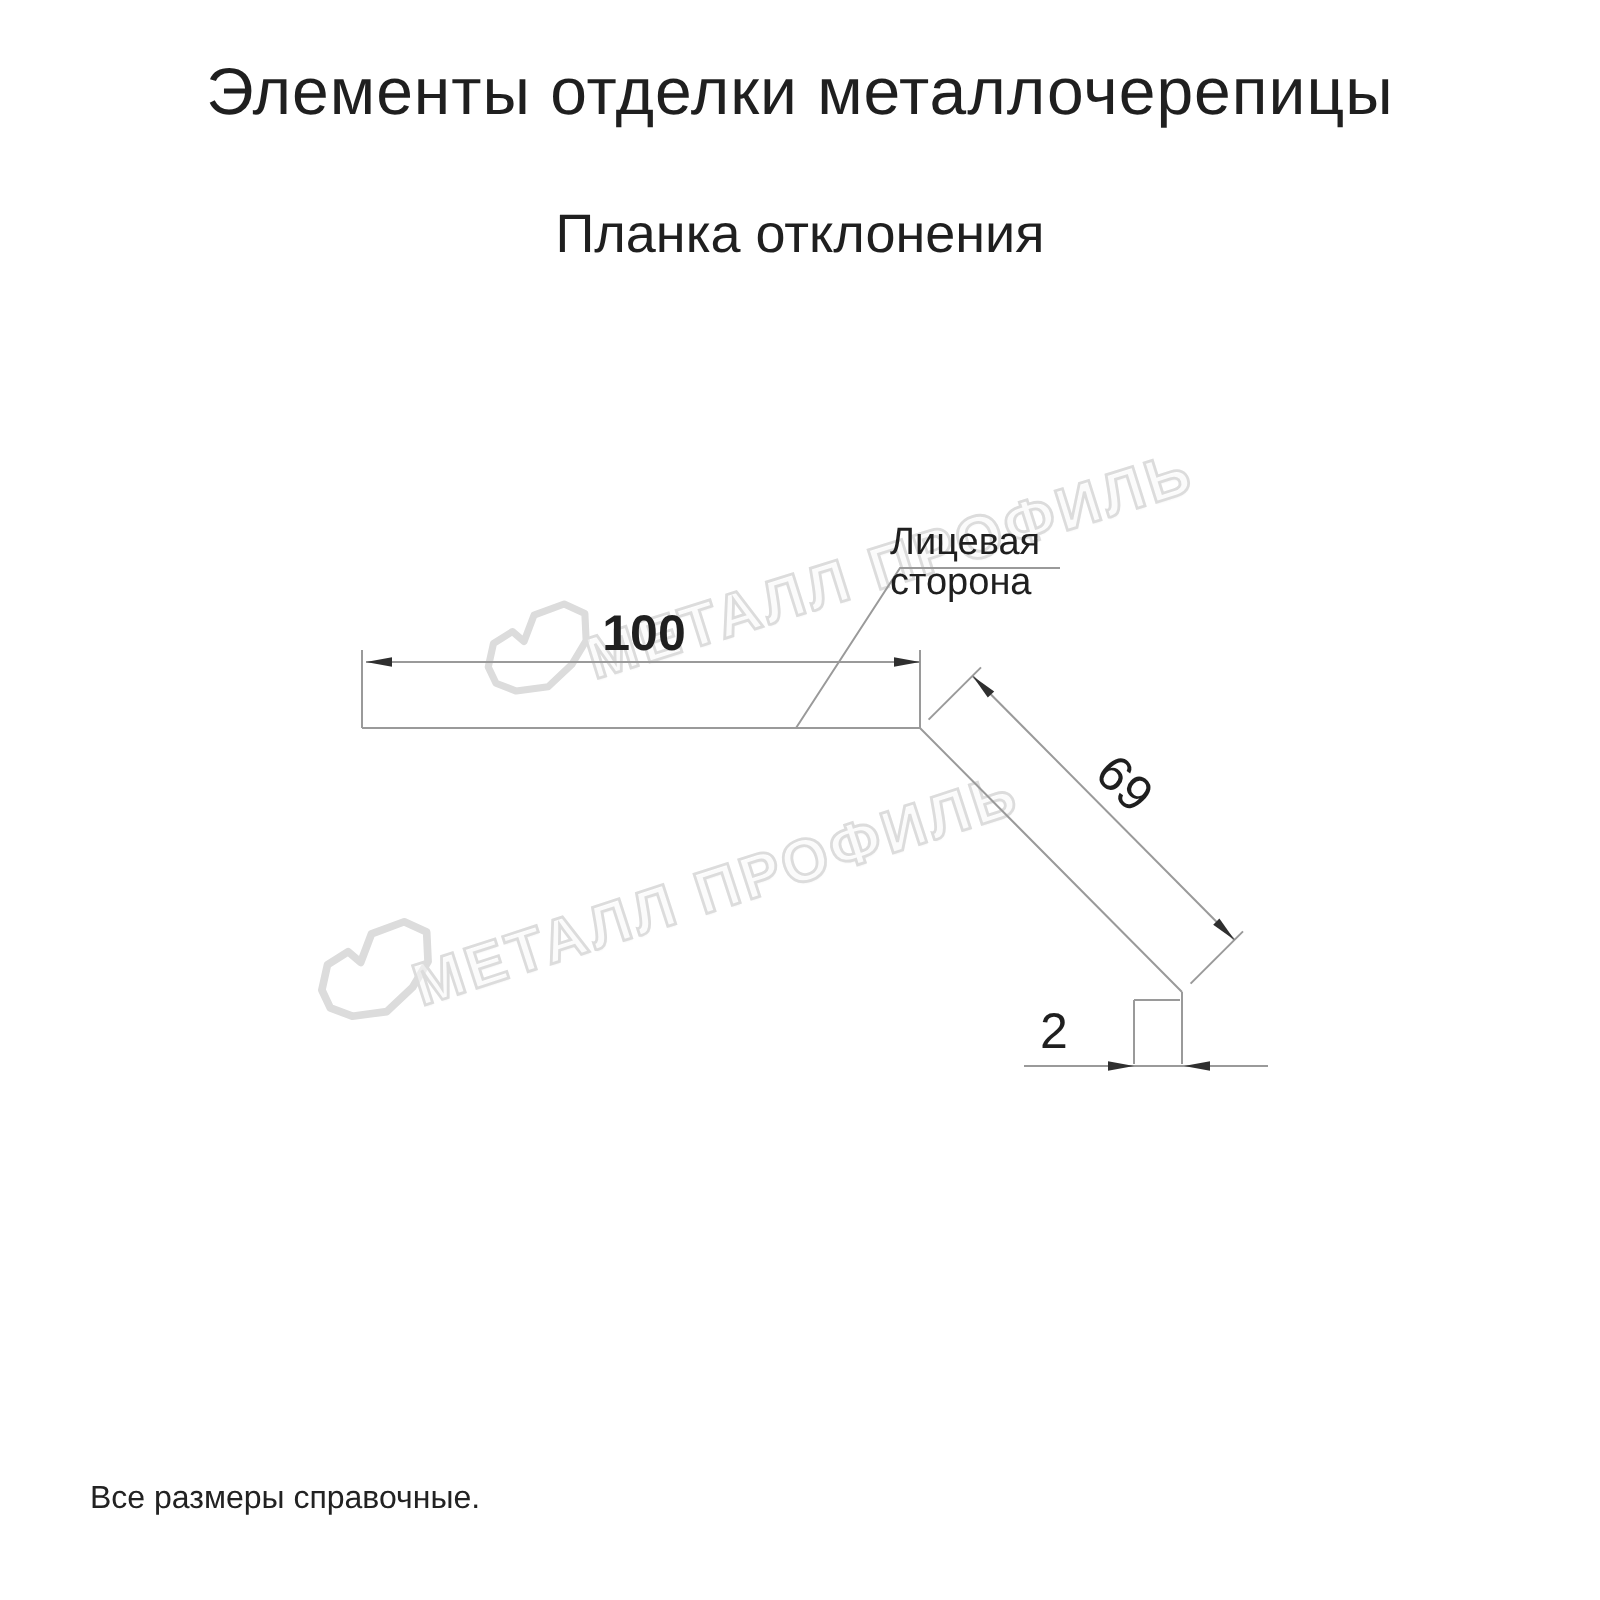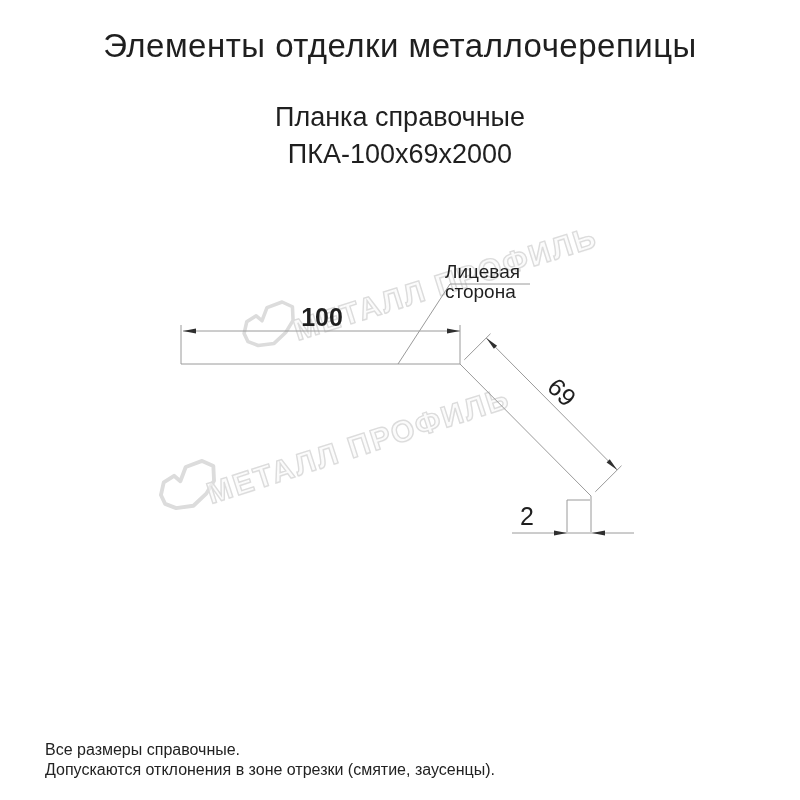--- a/index.html
+++ b/index.html
@@ -68,22 +68,21 @@
     position:absolute;left:26px;top:740px;width:740px;
     font-size:16px;line-height:20px;color:#222;margin-left:19px;
   }
 </style>
 </head>
 <body>
 
 <div class="canvas">
 
   <div class="page-title">Элементы отделки металлочерепицы</div>
-  <div class="product-name">Планка справочные</div>
-  <div class="product-code">ПКА-100х69х2000</div>
+  <div class="product-name">Планка отклонения</div>
 
   <svg class="wm-logo wm-logo-1" viewBox="0 0 72 56" aria-hidden="true">
     <path d="M6 28 L12 16 L24 12 L29 19 L38 6 L56 4 L66 12 L63 27 L52 38 L36 47 L18 45 L8 38 Z"></path>
   </svg>
   <div class="wm-text wm-text-1">МЕТАЛЛ ПРОФИЛЬ</div>
 
   <svg class="wm-logo wm-logo-2" viewBox="0 0 72 56" aria-hidden="true">
     <path d="M6 28 L12 16 L24 12 L29 19 L38 6 L56 4 L66 12 L63 27 L52 38 L36 47 L18 45 L8 38 Z"></path>
   </svg>
   <div class="wm-text wm-text-2">МЕТАЛЛ ПРОФИЛЬ</div>
@@ -116,16 +115,15 @@
   <div class="face-label">
     <div>Лицевая</div>
     <div>сторона</div>
   </div>
   <div class="dim-label dim-100">100</div>
   <div class="dim-label dim-69">69</div>
   <div class="dim-label dim-10">2</div>
 
   <div class="footer-notes">
     <div>Все размеры справочные.</div>
-    <div>Допускаются отклонения в зоне отрезки (смятие, заусенцы).</div>
   </div>
 
 </div>
 
 </body></html>

